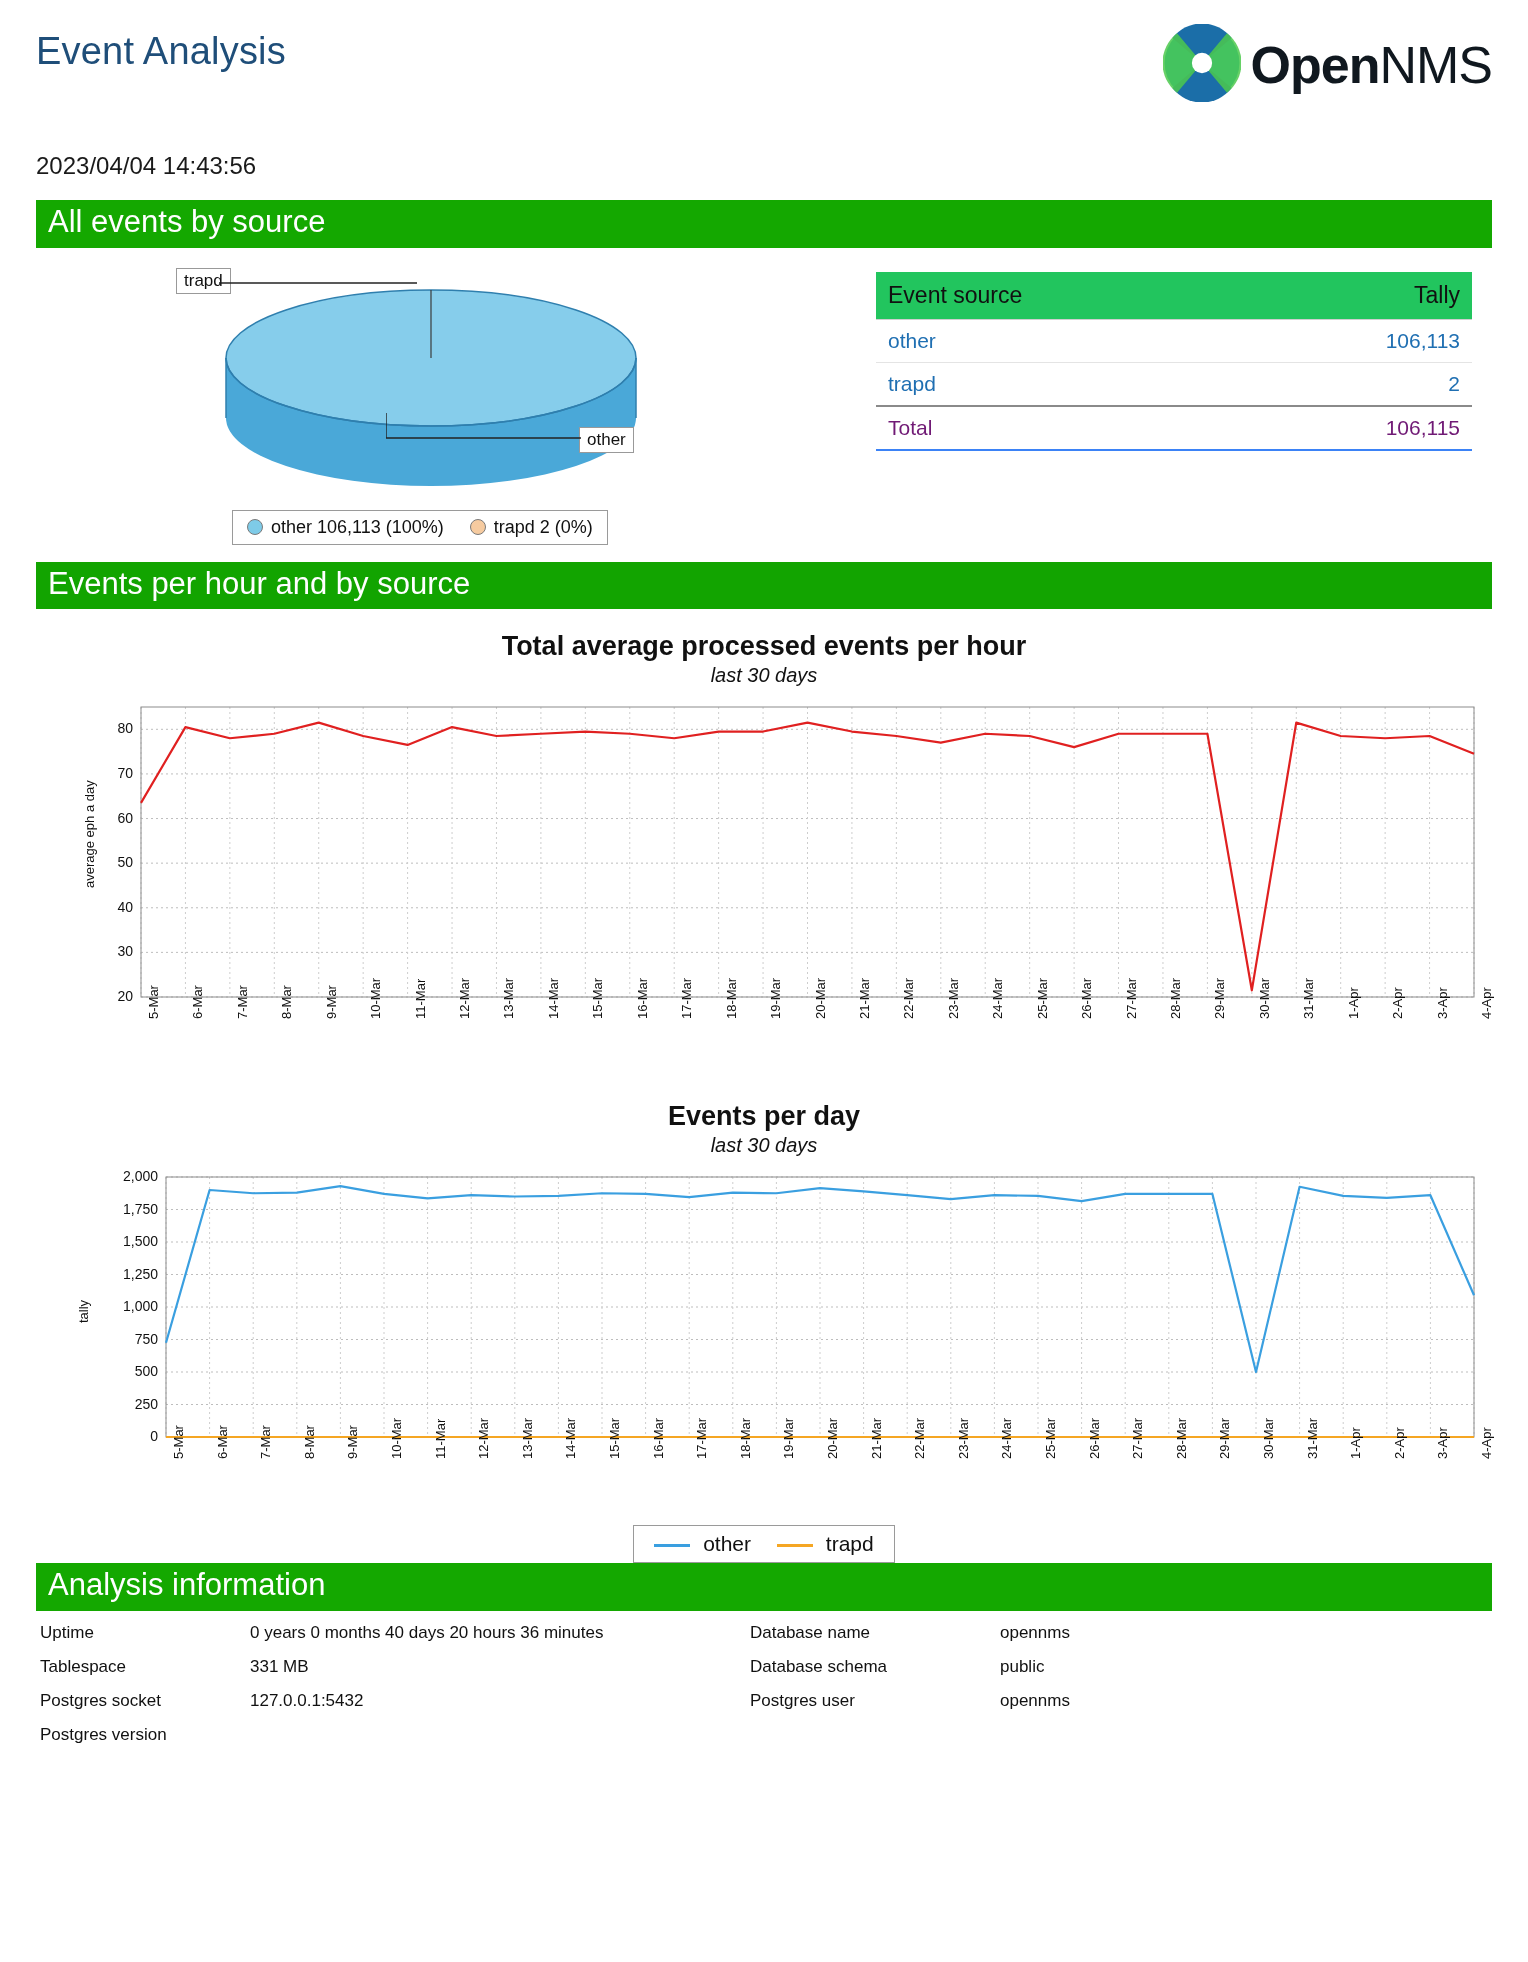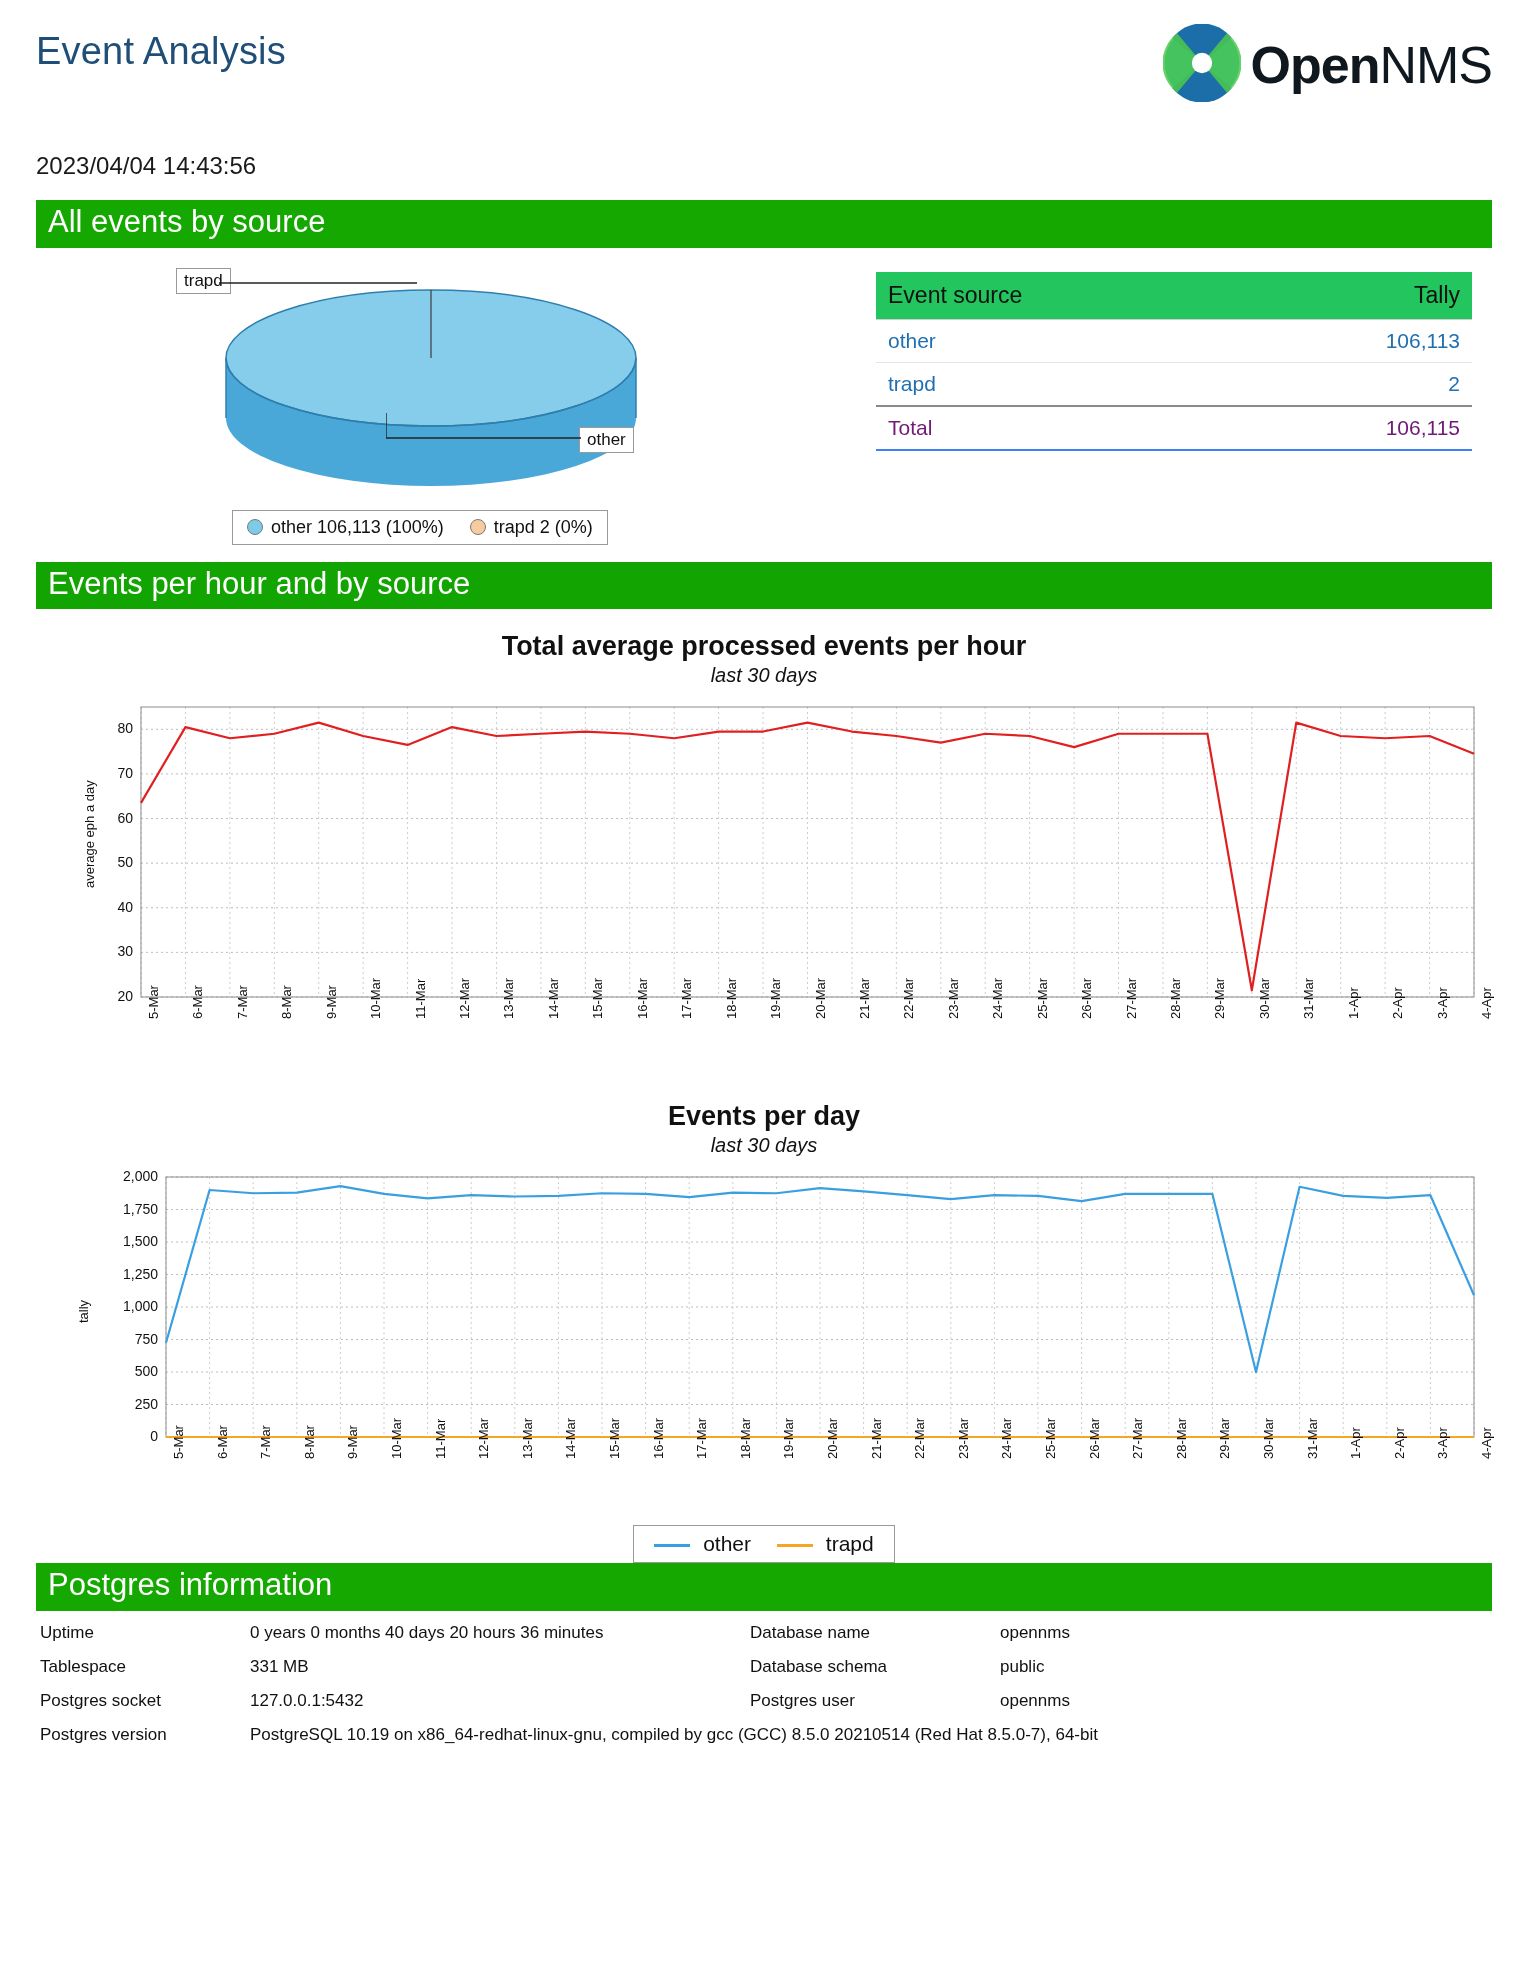--- a/index.html
+++ b/index.html
@@ -458,35 +458,34 @@
         <span class="swatch" style="background:#3a9fe0"></span>
         <span>other</span>
       </span>
       <span>
         <span class="swatch" style="background:#f5a623"></span>
         <span>trapd</span>
       </span>
     </div>
   </div>
 
-  <div class="bar">Postgres information</div>
+  <div class="bar">Analysis information</div>
 
   <div class="db-grid">
     <div>Uptime</div>
     <div>0 years 0 months 40 days 20 hours 36 minutes</div>
     <div>Database name</div>
     <div>opennms</div>
 
     <div>Tablespace</div>
     <div>331 MB</div>
     <div>Database schema</div>
     <div>public</div>
 
     <div>Postgres socket</div>
     <div>127.0.0.1:5432</div>
     <div>Postgres user</div>
     <div>opennms</div>
 
     <div>Postgres version</div>
-    <div class="wide">PostgreSQL 10.19 on x86_64-redhat-linux-gnu, compiled by gcc (GCC) 8.5.0 20210514 (Red Hat 8.5.0-7), 64-bit</div>
   </div>
 
 </div>
 
 </body></html>

